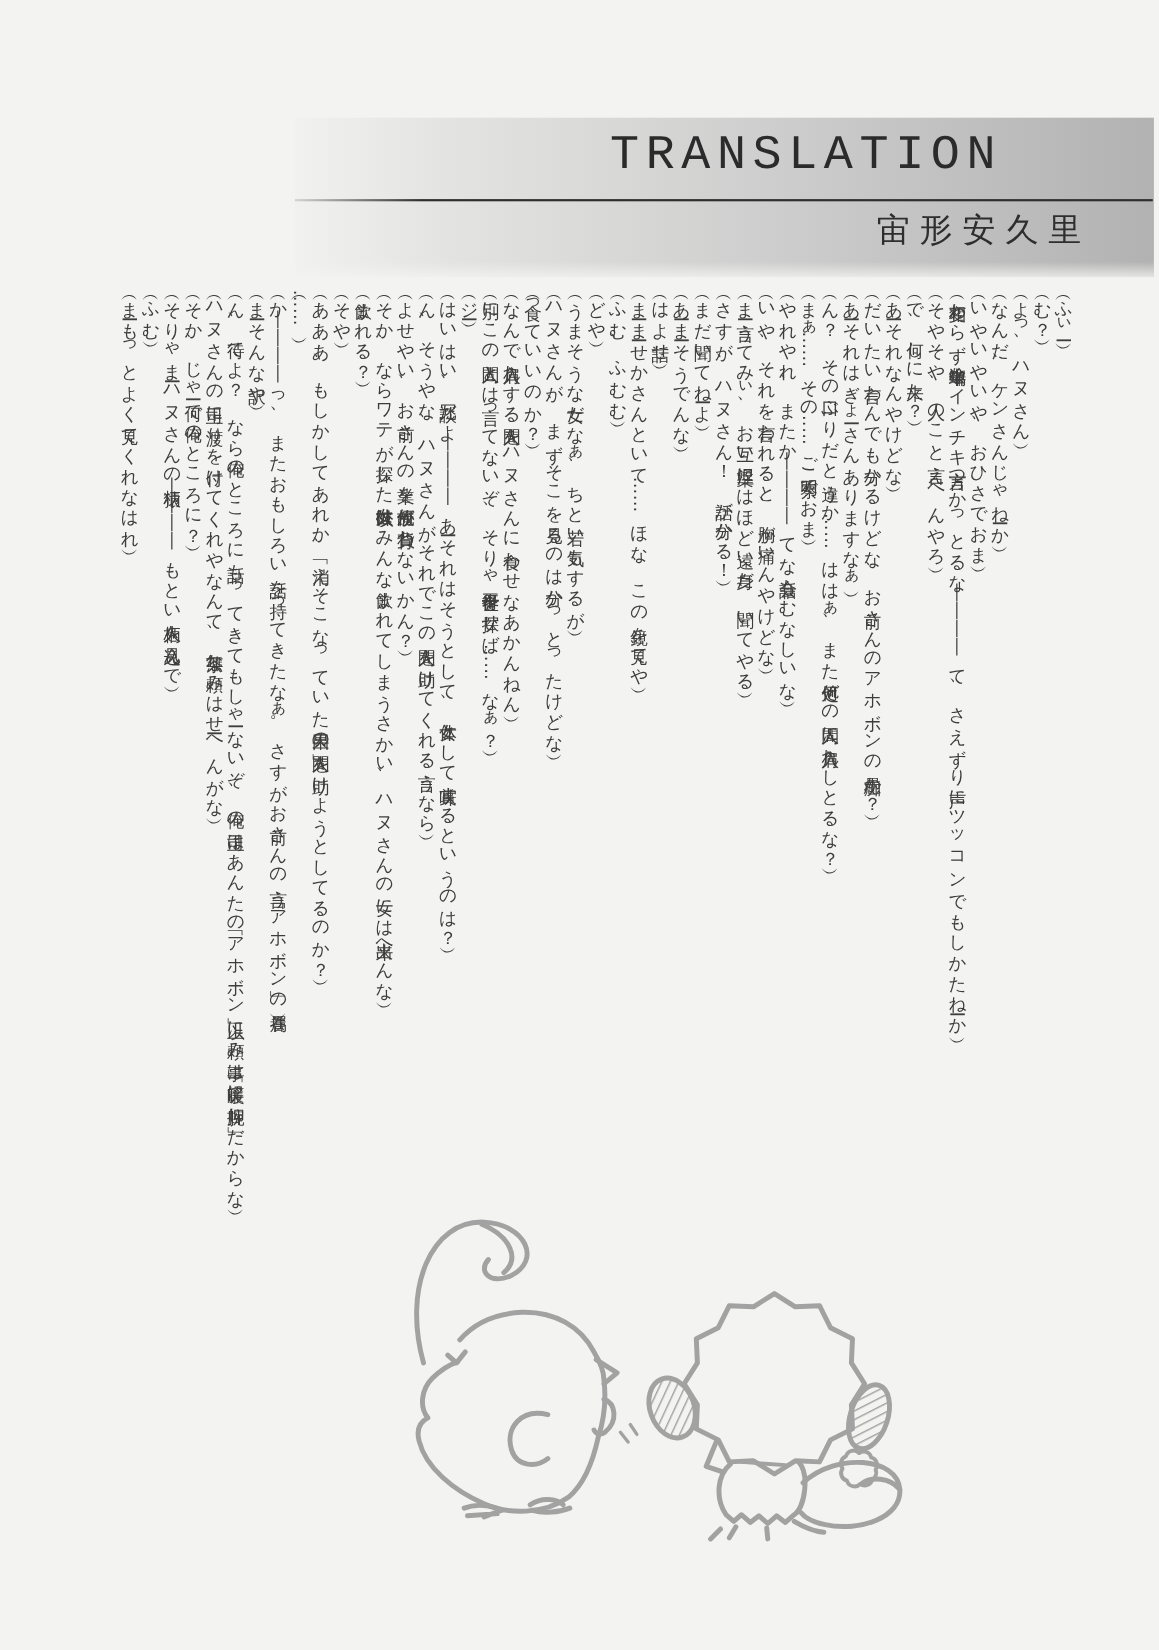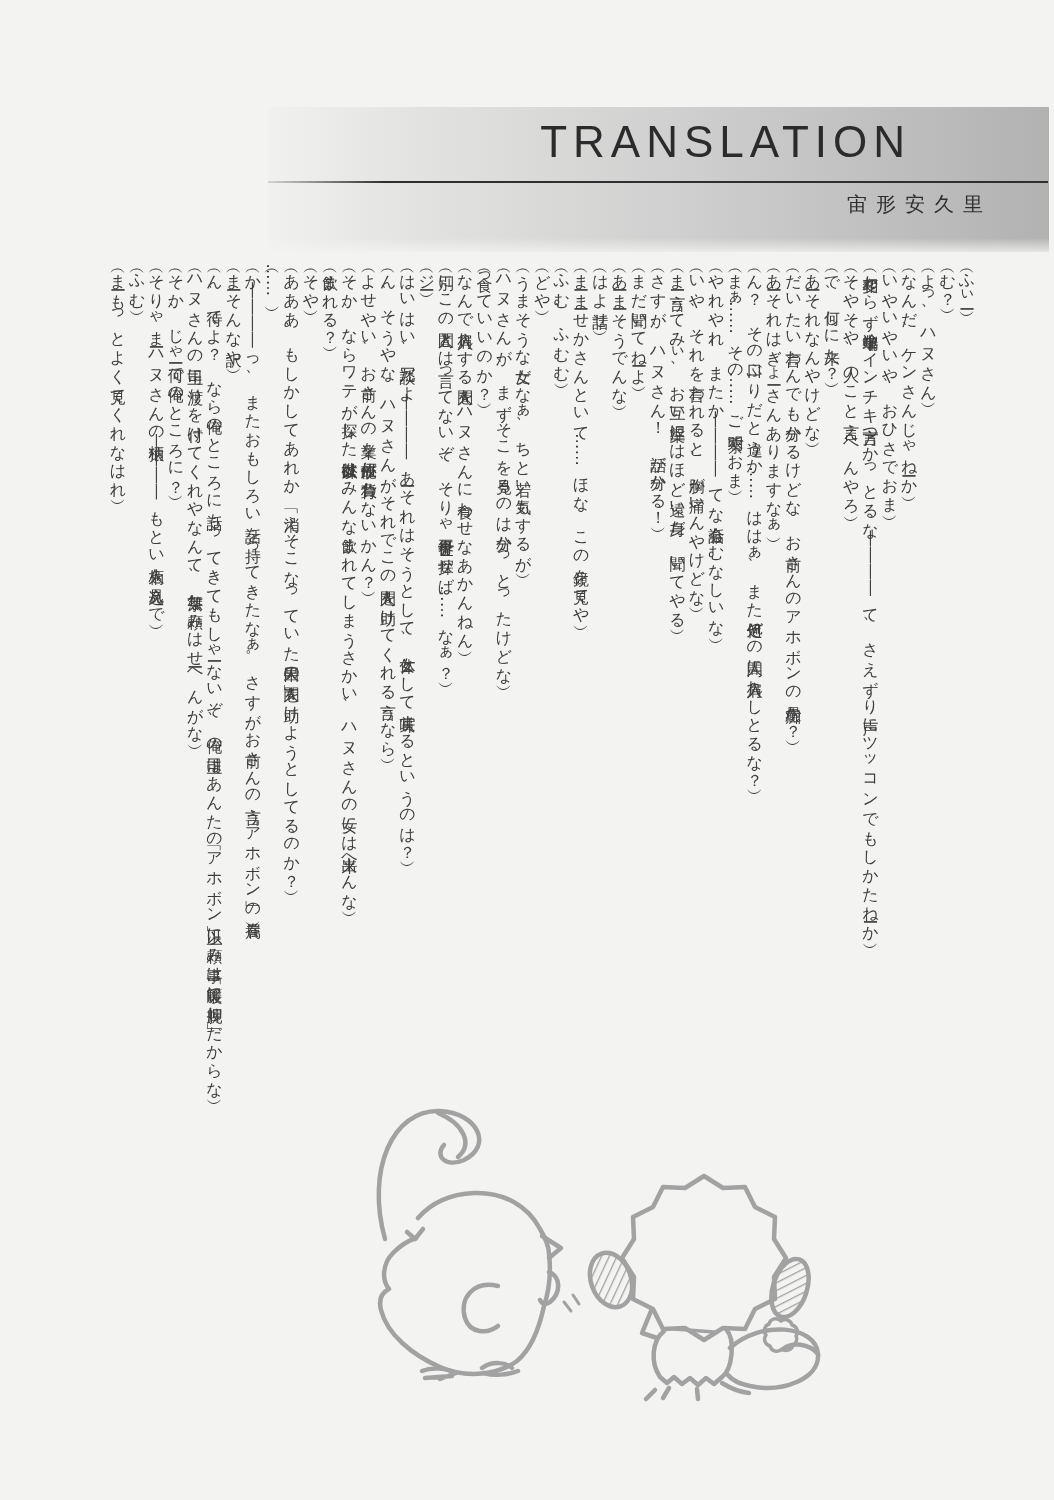--- a/index.html
+++ b/index.html
@@ -29,41 +29,41 @@
     content: "";
     position: absolute;
     left: 0; right: 0; bottom: -2px;
     height: 16px;
     background: linear-gradient(to bottom, rgba(243,243,241,0) 0%, rgba(243,243,241,0.9) 100%);
   }
   .header-title {
     position: absolute;
     top: 120px;
     right: 143px;
-    font-family: Liberation Sans, sans-serif;
+    font-family: Liberation Mono, monospace;
     font-size: 44px;
     line-height: 1.0;
     letter-spacing: 6px;
     color: #2b2b2b;
     white-space: nowrap;
   }
   .header-divider {
     position: absolute;
     top: 181px;
     left: 268px;
     right: 6px;
     height: 2px;
     background: linear-gradient(to right, rgba(47,47,47,0.15) 0%, #2f2f2f 15%, #2f2f2f 100%);
   }
   .header-author {
     position: absolute;
     top: 192px;
     right: 62px;
     font-family: "DejaVu Sans", sans-serif;
-    font-size: 20px;
+    font-size: 30px;
     line-height: 1.2;
     letter-spacing: 9px;
     color: #2e2e2e;
     white-space: nowrap;
   }
 
   
   .dialogue {
     position: absolute;
     top: 263px;

